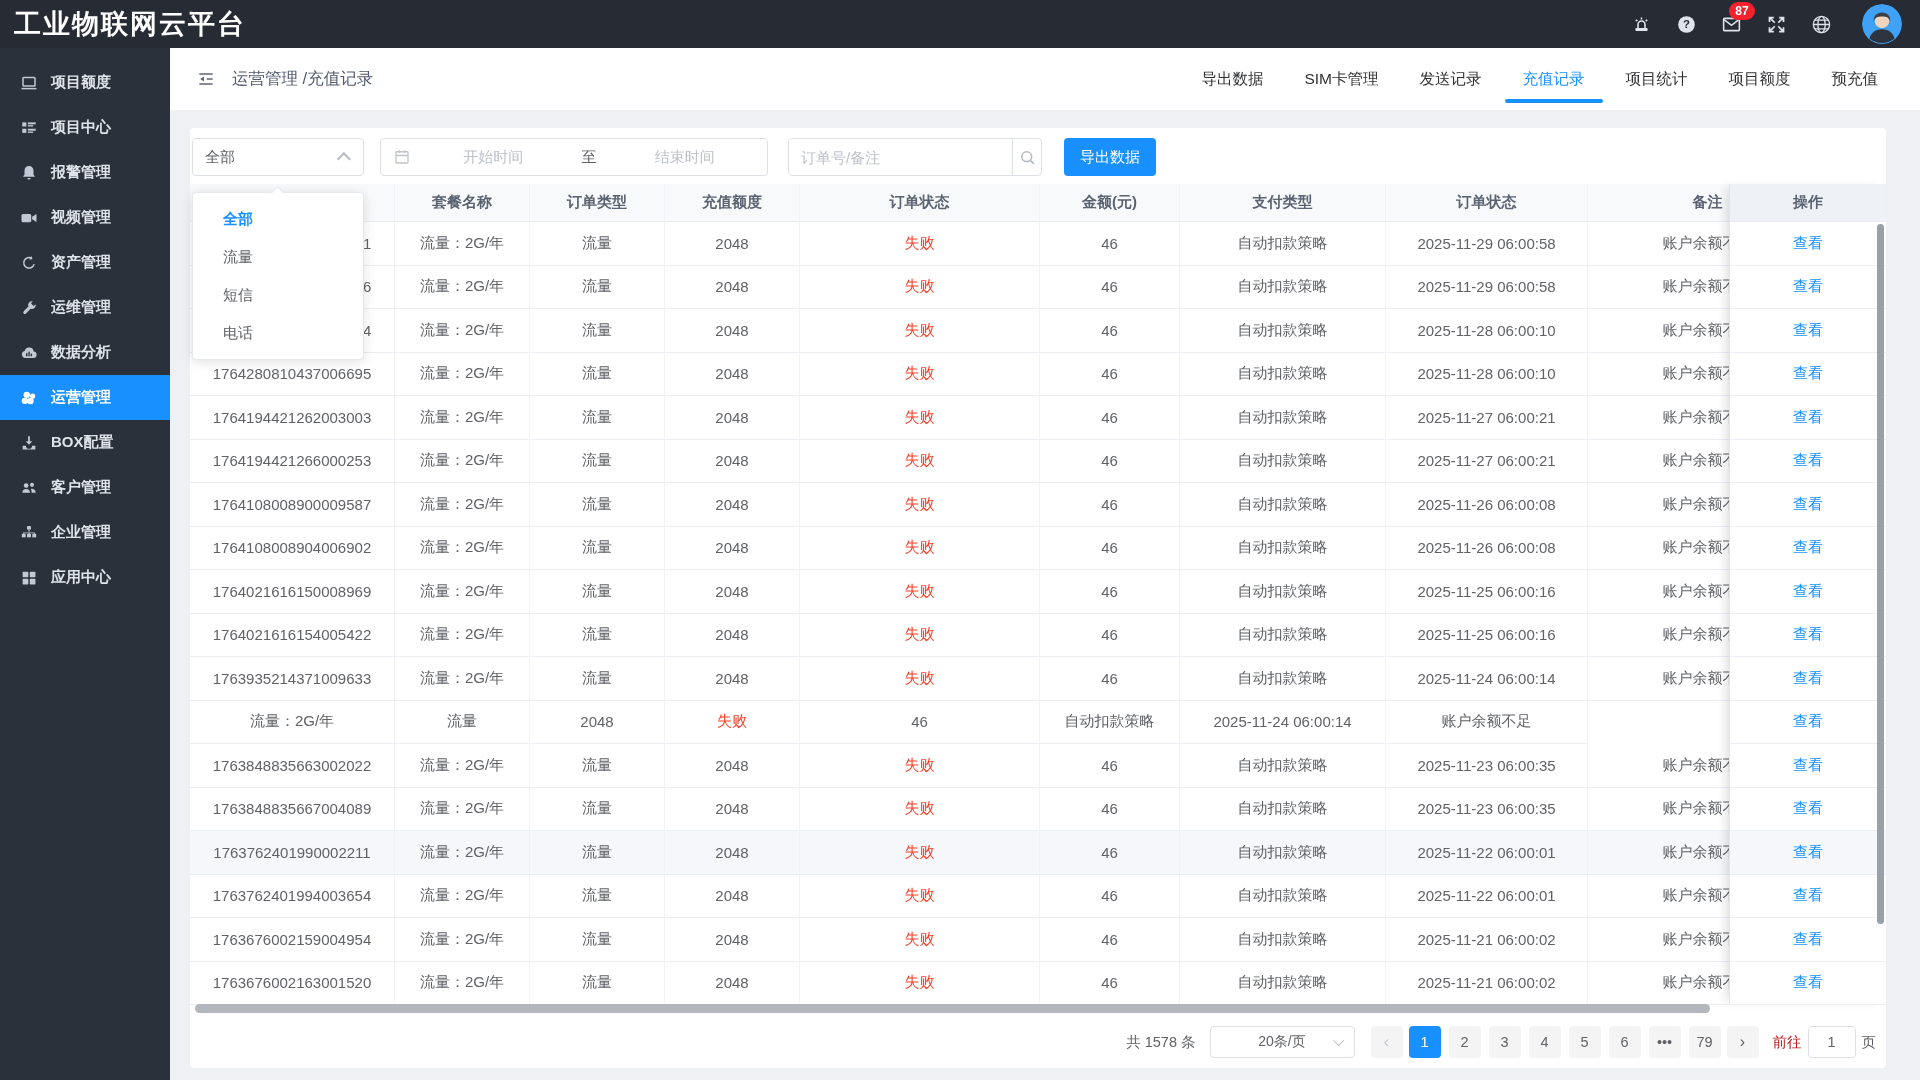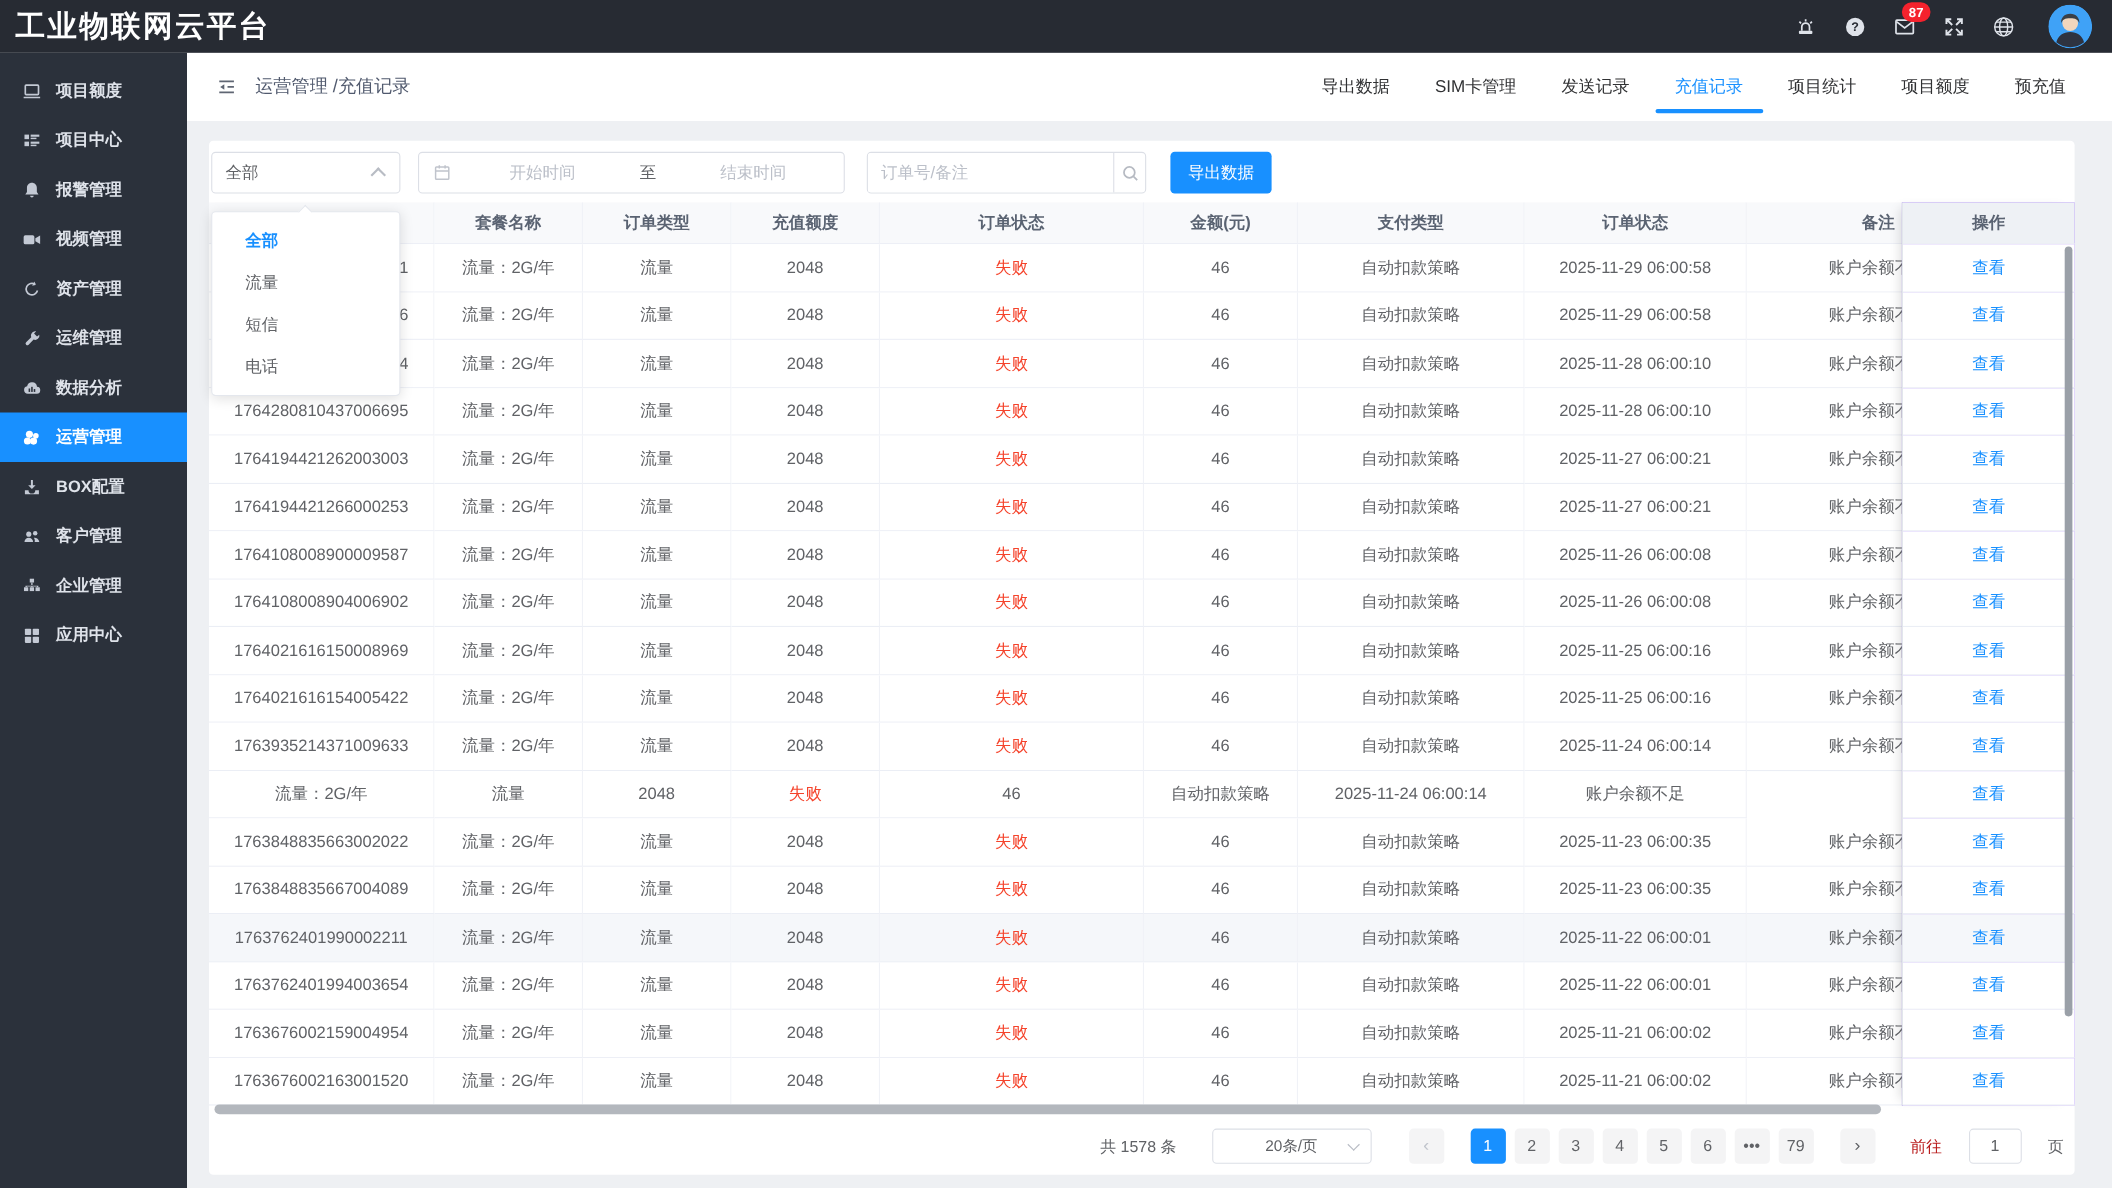--- a/index.html
+++ b/index.html
@@ -87,21 +87,21 @@
   .fixedcol .fhead { height:38px; background:#eef1f5; color:#5a6372; font-weight:600; font-size:15px;
     display:flex; align-items:center; justify-content:center; border-bottom:1px solid #ebeef5; }
   .fixedcol .fcell.hl { background:#f5f7fa; }
   .view-link { color:var(--accent); font-size:15px; text-decoration:none; cursor:pointer; }
 
   
   .hscroll { position:absolute; left:5px; top:876px; width:1515px; height:9px; background:#b3b7bd; border-radius:5px; z-index:13; }
   .vscroll { position:absolute; right:2px; top:96px; width:7px; height:700px; background:#9aa0a8; border-radius:4px; z-index:13; }
 
   
-  .pager { position:absolute; right:10px; top:894px; height:40px; display:flex; align-items:center; gap:24px; z-index:14; }
+  .pager { position:absolute; right:10px; top:894px; height:40px; display:flex; align-items:center; gap:6px; z-index:14; }
   .pg-total { font-size:14.5px; color:#606266; margin-right:8px; }
   .pg-size { width:145px; height:32px; border:1px solid #dcdfe6; border-radius:4px; display:flex; align-items:center;
     justify-content:center; font-size:14px; color:#606266; position:relative; cursor:pointer; margin-right:10px; }
   .pg-size .chev { position:absolute; right:10px; width:8px; height:8px; border-left:1.6px solid #b8bcc4; border-bottom:1.6px solid #b8bcc4; transform:rotate(-45deg) translateY(-2px); }
   .pg-btn { min-width:32px; height:32px; background:#f4f4f5; border:none; border-radius:4px; font-size:14.5px;
     color:#606266; cursor:pointer; display:flex; align-items:center; justify-content:center; font-family:inherit; }
   .pg-btn.active { background:var(--accent); color:#fff; }
   .pg-btn.nav { font-size:16px; }
   .pg-btn.nav.disabled { color:#c0c4cc; }
   .pg-goto { font-size:14.5px; color:#b91c1c; margin-left:8px; }

